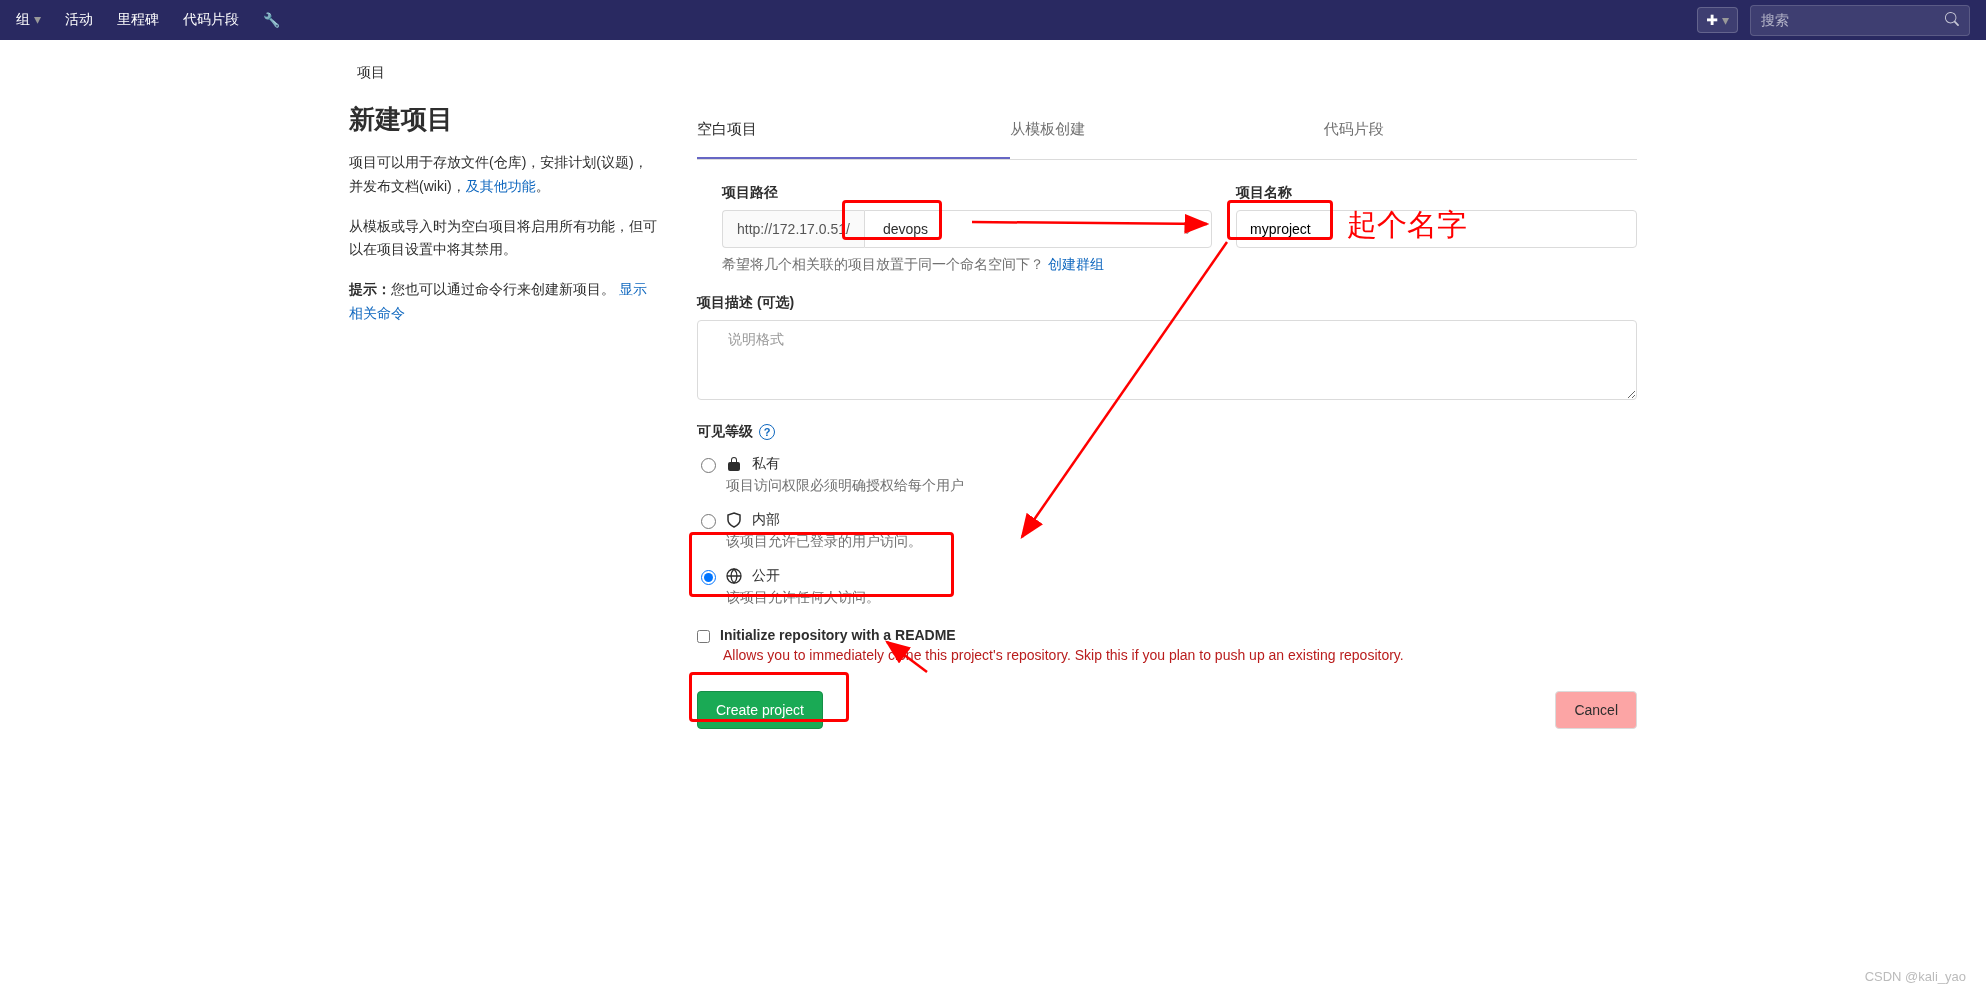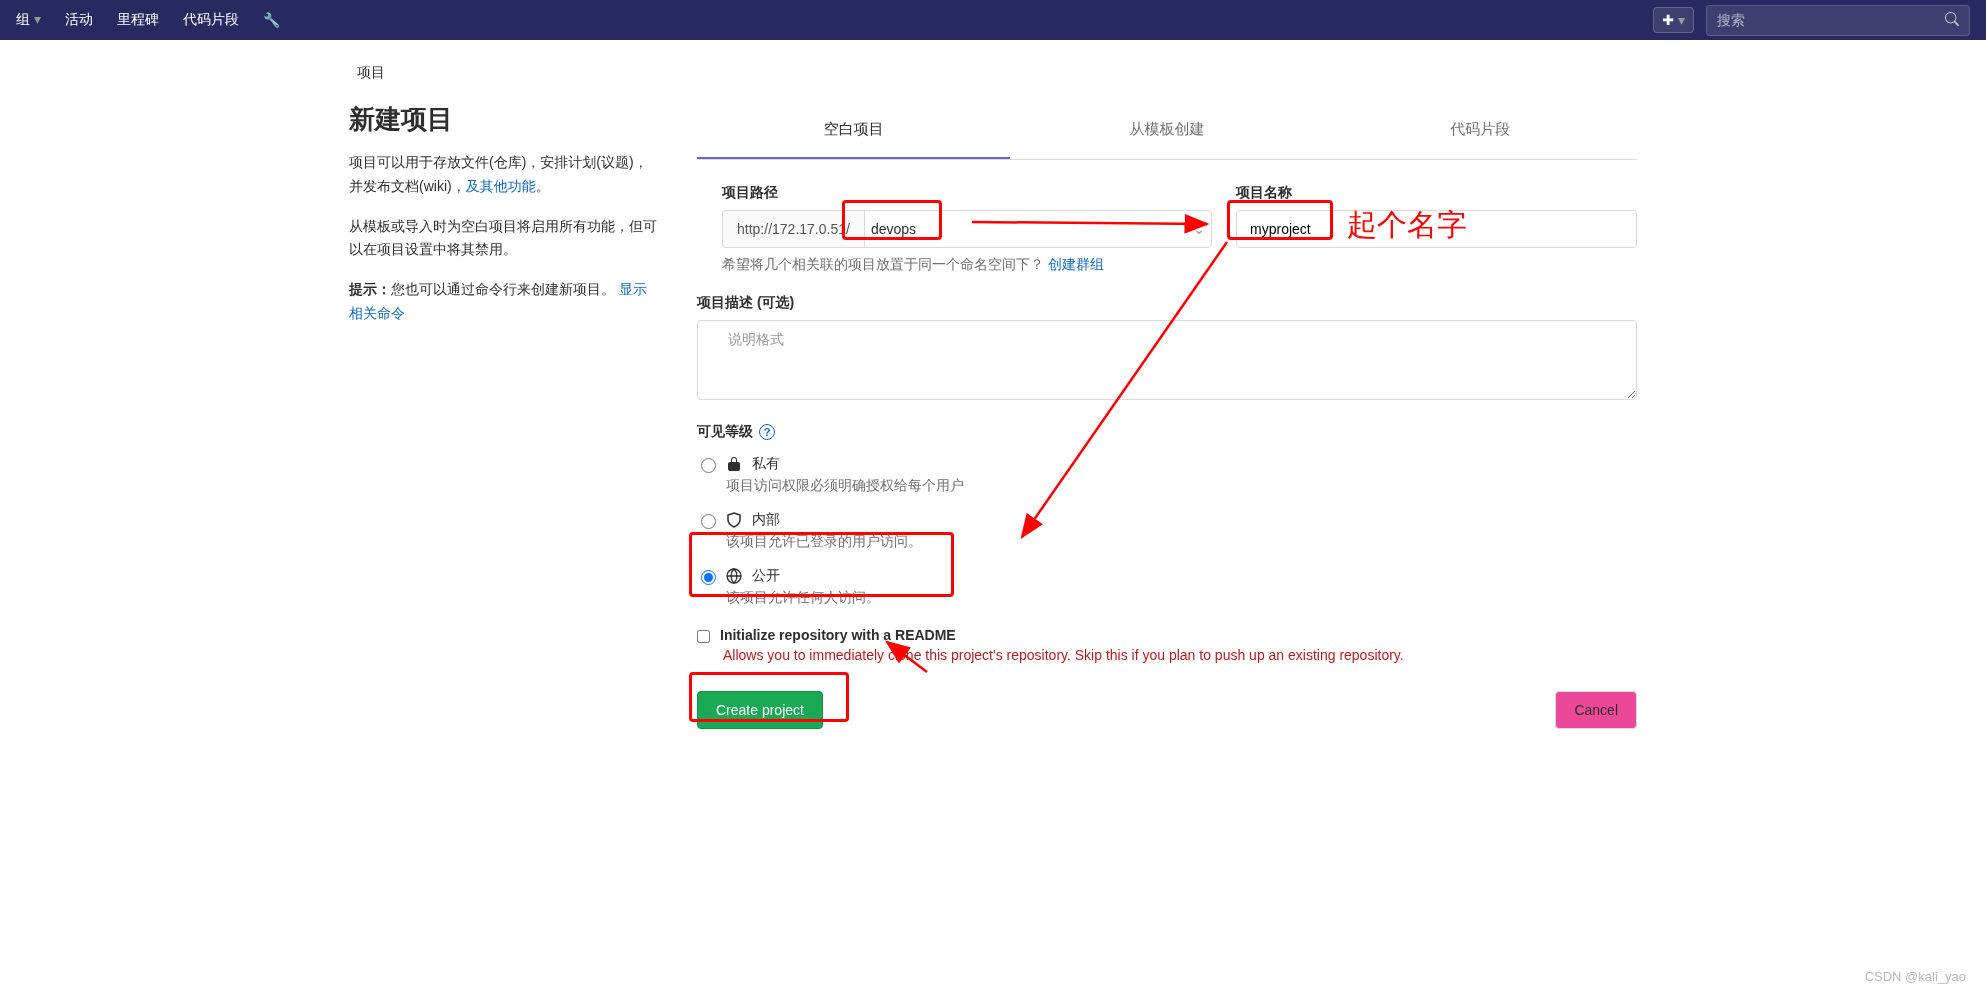--- a/index.html
+++ b/index.html
@@ -2,64 +2,64 @@
 <html><head>
 <meta charset="utf-8">
 <style>
 * { box-sizing: border-box; margin: 0; padding: 0; }
 body { font-family: -apple-system, BlinkMacSystemFont, "Segoe UI", Arial, sans-serif; font-size: 14px; color: #2e2e2e; background: #fff; }
 .navbar { background: #292961; color: #fff; height: 40px; display: flex; align-items: center; padding: 0 16px; }
 .nav-left { display: flex; align-items: center; gap: 24px; flex: 1; }
 .nav-item { color: #fff; cursor: pointer; font-size: 14px; }
 .nav-right { display: flex; align-items: center; gap: 12px; }
 .plus-btn { background: rgba(255,255,255,0.1); border: 1px solid rgba(255,255,255,0.2); border-radius: 4px; padding: 4px 8px; display: flex; align-items: center; gap: 4px; cursor: pointer; }
-.search-box { background: rgba(255,255,255,0.1); border: 1px solid rgba(255,255,255,0.15); border-radius: 4px; padding: 6px 10px; width: 264px; display: flex; align-items: center; }
+.search-box { background: rgba(255,255,255,0.1); border: 1px solid rgba(255,255,255,0.15); border-radius: 4px; padding: 6px 10px; width: 220px; display: flex; align-items: center; }
 .search-box input { background: transparent; border: none; color: #fff; outline: none; flex: 1; font-size: 14px; }
 .search-box input::placeholder { color: rgba(255,255,255,0.6); }
 .search-icon { color: rgba(255,255,255,0.7); }
 .container { max-width: 1320px; margin: 0 auto; padding: 24px 16px; }
 .breadcrumb { font-size: 14px; color: #2e2e2e; margin-bottom: 20px; padding-left: 8px; }
 .layout { display: flex; gap: 38px; }
 .sidebar { width: 310px; flex-shrink: 0; }
 .sidebar h1 { font-size: 26px; font-weight: 700; margin-bottom: 14px; }
 .sidebar p { line-height: 1.7; margin-bottom: 16px; color: #2e2e2e; font-size: 14px; }
 .sidebar a { color: #1068bf; text-decoration: none; }
 .main { flex: 1; position: relative; }
 .tabs { display: flex; border-bottom: 1px solid #dbdbdb; margin-bottom: 24px; }
-.tab { flex: 1; text-align: center; padding: 18px 0; cursor: pointer; color: #707070; font-size: 15px; }
+.tab { flex: 1; padding: 18px 0; cursor: pointer; color: #707070; font-size: 15px; }
 .tab.active { color: #2e2e2e; border-bottom: 2px solid #6666c4; font-weight: 500; }
 .form-row { display: flex; gap: 24px; margin-bottom: 8px; margin-left: 25px; }
 .form-group { flex: 1; position: relative; }
 .form-group.path { flex: 1.1; }
 .form-group.name { flex: 0.9; }
 .form-label { display: block; font-weight: 600; margin-bottom: 8px; font-size: 14px; }
 .path-input-group { display: flex; }
 .path-prefix { background: #fafafa; border: 1px solid #dbdbdb; border-right: none; border-radius: 4px 0 0 4px; padding: 10px 14px; color: #555; font-size: 14px; }
-.path-select { flex: 1; border: 1px solid #dbdbdb; border-radius: 0 4px 4px 0; padding: 10px 6px; display: flex; justify-content: space-between; align-items: center; cursor: pointer; font-size: 14px; background: #fff; }
+.path-select { flex: 1; border: 1px solid #dbdbdb; border-radius: 0 4px 4px 0; padding: 10px 18px; display: flex; justify-content: space-between; align-items: center; cursor: pointer; font-size: 14px; background: #fff; }
 .text-input { width: 100%; border: 1px solid #dbdbdb; border-radius: 4px; padding: 10px 13px; font-size: 14px; outline: none; }
 .helper-text { margin-top: 8px; color: #707070; font-size: 14px; }
 .helper-text a { color: #1068bf; text-decoration: none; }
 .section { margin-top: 20px; }
 .textarea { width: 100%; border: 1px solid #dbdbdb; border-radius: 4px; padding: 10px 30px; font-size: 14px; min-height: 80px; resize: vertical; outline: none; font-family: inherit; }
 .textarea::placeholder { color: #999; }
 .vis-label { font-weight: 600; display: flex; align-items: center; gap: 6px; margin-bottom: 14px; text-align: right; }
 .help-icon { display: inline-flex; width: 16px; height: 16px; border: 1.5px solid #1068bf; border-radius: 50%; align-items: center; justify-content: center; font-size: 11px; color: #1068bf; font-weight: bold; cursor: pointer; }
 .radio-option { display: flex; align-items: flex-start; gap: 10px; margin-bottom: 16px; padding-left: 4px; }
 .radio-option input[type=radio] { margin-top: 3px; width: 15px; height: 15px; cursor: pointer; }
 .radio-content { flex: 1; }
 .radio-title { display: flex; align-items: center; gap: 8px; font-size: 14px; }
 .radio-desc { color: #707070; font-size: 14px; margin-top: 4px; }
 .vis-icon { display: inline-flex; width: 18px; }
 .checkbox-row { display: flex; align-items: flex-start; gap: 10px; margin-top: 20px; }
 .checkbox-row input { margin-top: 3px; cursor: pointer; }
 .checkbox-label { font-weight: 600; }
 .checkbox-desc { color: #b91c1c; margin-top: 4px; padding-left: 26px; font-size: 14px; }
 .actions { display: flex; justify-content: space-between; margin-top: 28px; }
 .btn-primary { background: #1aaa55; color: #fff; border: 1px solid #168f48; border-radius: 4px; padding: 10px 18px; font-size: 14px; cursor: pointer; }
-.btn-cancel { background: #ec4899; color: #2e2e2e; border: 1px solid #dbdbdb; border-radius: 4px; padding: 10px 18px; font-size: 14px; cursor: pointer; }
+.btn-cancel { background: #fca5a5; color: #2e2e2e; border: 1px solid #dbdbdb; border-radius: 4px; padding: 10px 18px; font-size: 14px; cursor: pointer; }
 .annotation-box { border: 3px solid #ff0000; border-radius: 4px; position: absolute; pointer-events: none; }
 .annotation-text { color: #ff0000; font-size: 30px; font-weight: 400; position: absolute; pointer-events: none; white-space: nowrap; }
 .annotation-svg { position: absolute; top: 0; left: 0; width: 100%; height: 100%; pointer-events: none; overflow: visible; }
 .watermark { position: fixed; bottom: 12px; right: 20px; color: #bbb; font-size: 13px; }
 .chevron { color: #999; }
 .wrench { color: #fff; font-size: 14px; }
 </style>
 </head>
 <body>
 

